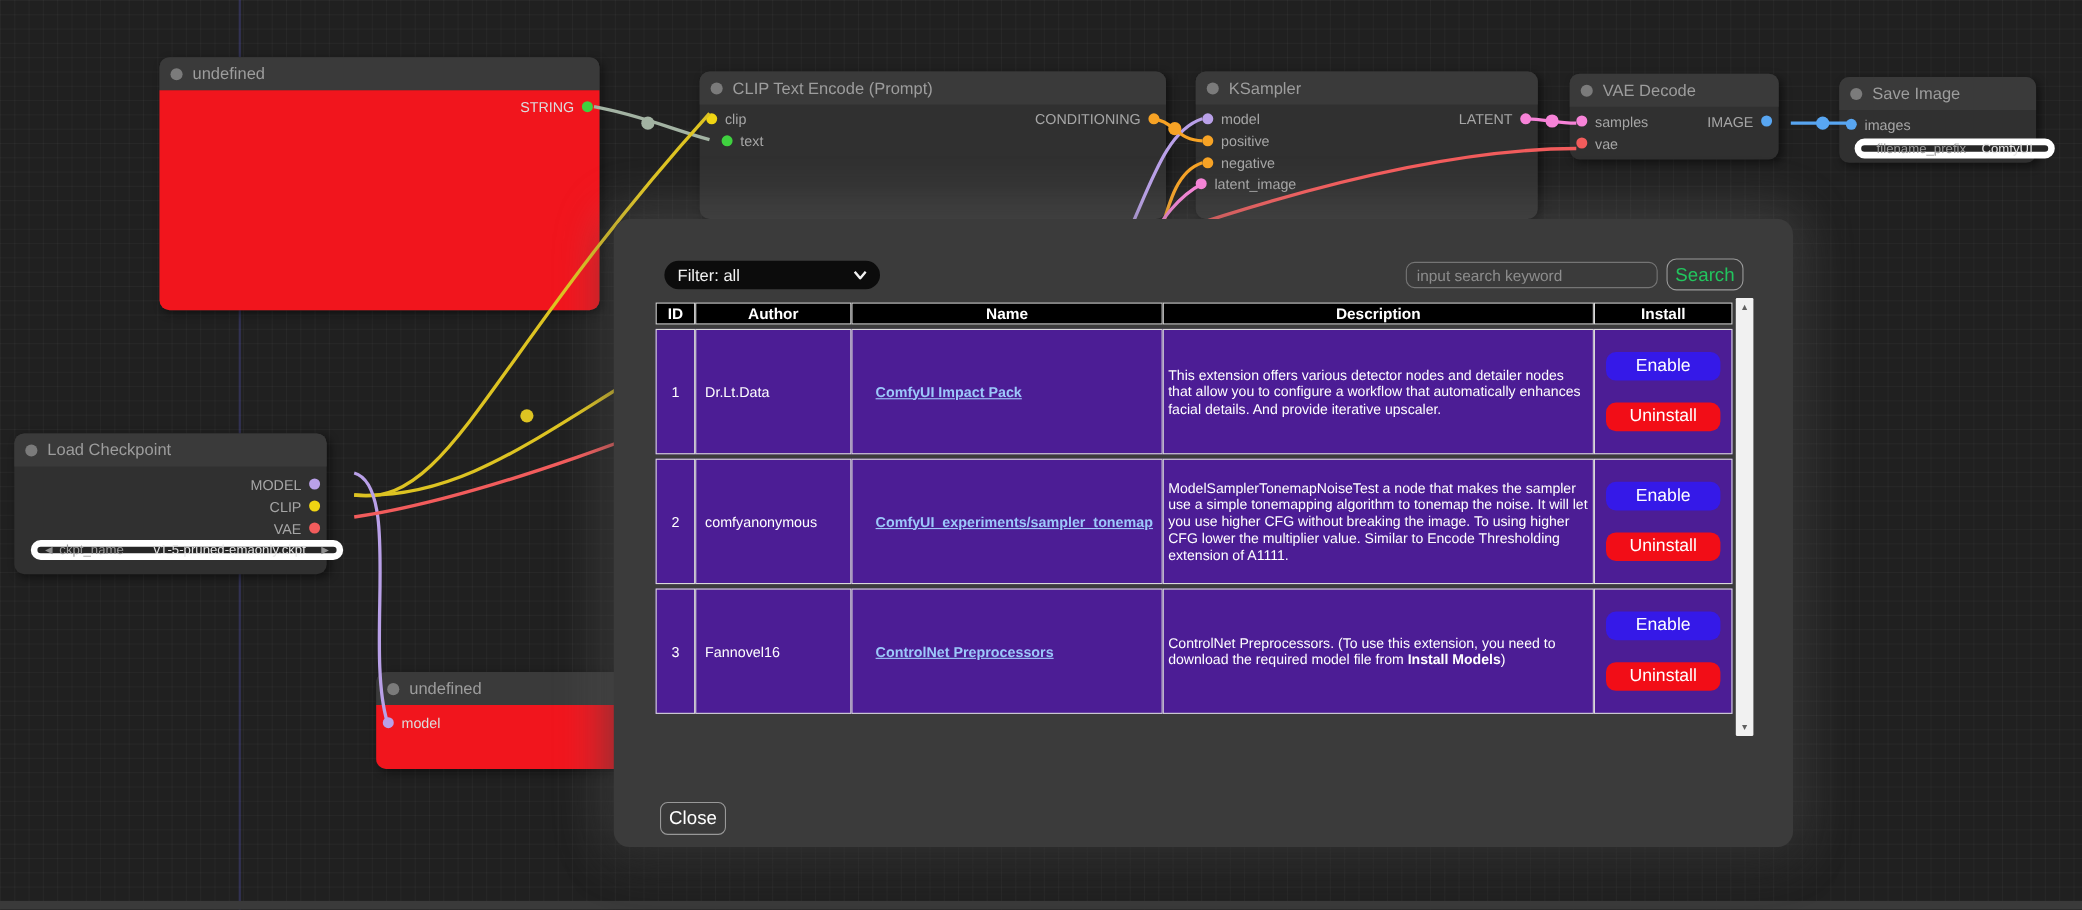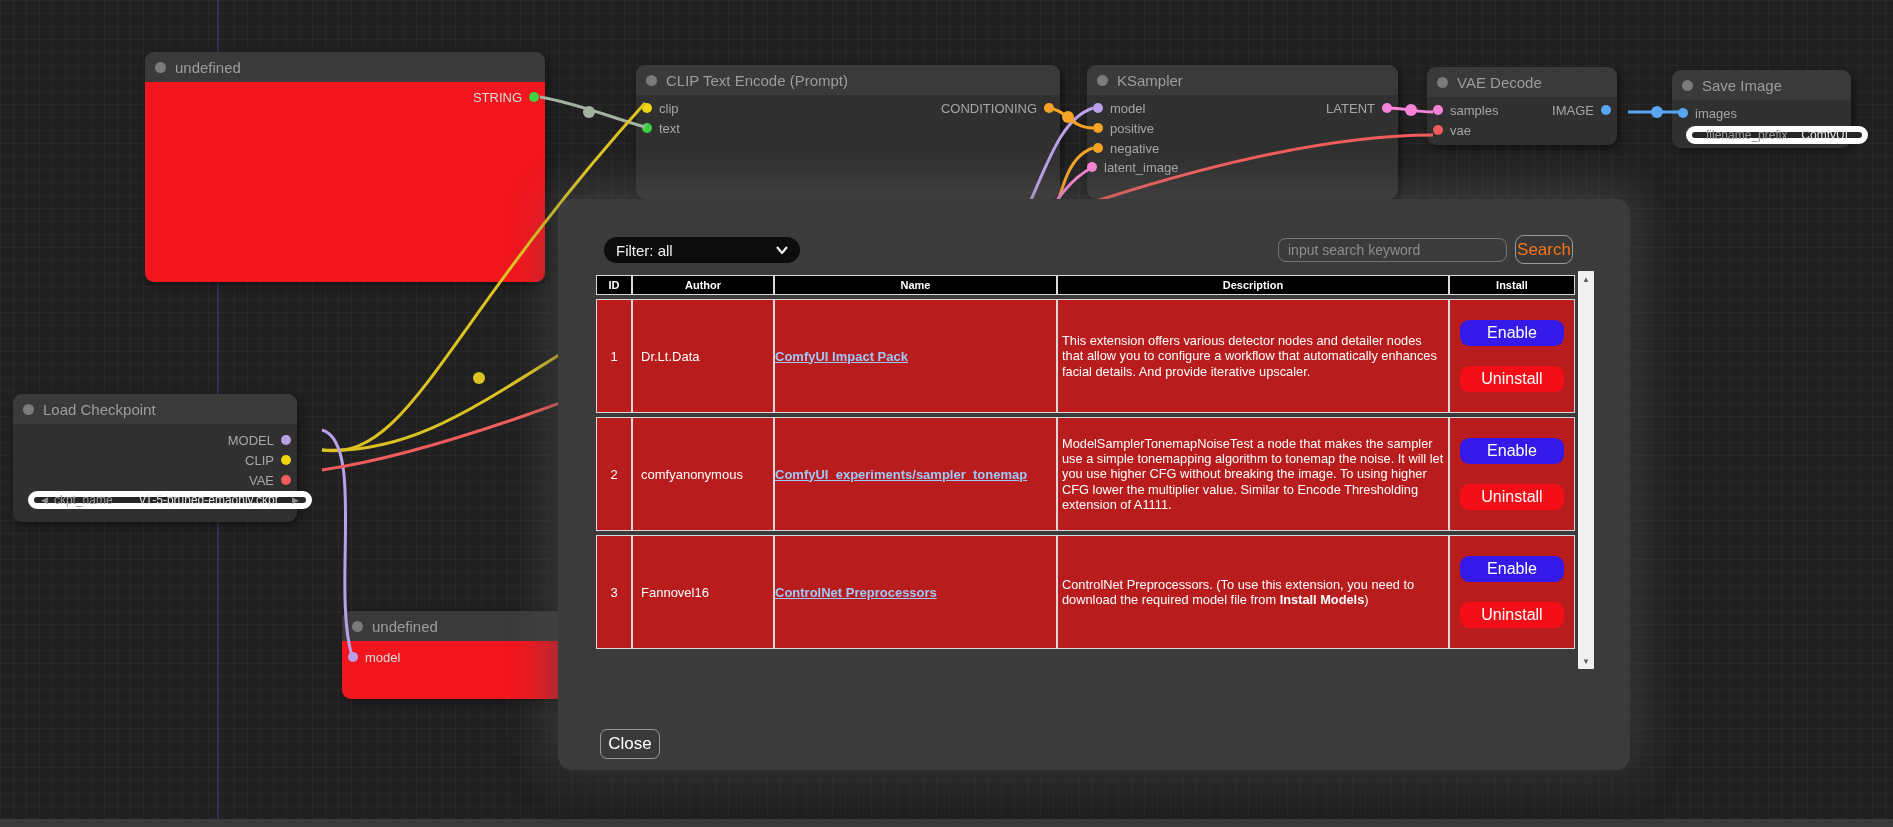--- a/index.html
+++ b/index.html
@@ -46,34 +46,34 @@
     background:#3b3b3b; border-radius:14px;
     box-shadow:0 0 46px 10px rgba(190,190,190,0.22), 0 12px 40px rgba(0,0,0,0.55); }
   .filter-select { position:absolute; left:46px; top:38px; width:196px; height:26px;
     background:#0c0c0c; border-radius:13px; display:flex; align-items:center;
     padding:0 12px; color:#f2f2f2; font-size:15px; cursor:pointer; }
   .filter-chevron { margin-left:auto; width:12px; height:8px; }
   .search-input { position:absolute; left:720px; top:39px; width:229px; height:24px;
     background:#3b3b3b; border:1px solid #757575; border-radius:8px;
     color:#e8e8e8; font-size:14px; padding:0 9px; font-family:"Liberation Sans", sans-serif; }
   .search-input::placeholder { color:#8d8d8d; }
-  .search-btn { position:absolute; left:957px; top:36px; width:58px; height:29px;
-    background:#383838; border:1px solid #9a9a9a; border-radius:9px; color:#f97316;
+  .search-btn { position:absolute; left:957px; top:36px; width:70px; height:29px;
+    background:#383838; border:1px solid #9a9a9a; border-radius:9px; color:#22c55e;
     font-size:17px; font-family:"Liberation Sans", sans-serif; cursor:pointer; }
   .table-wrap { position:absolute; left:38px; top:72px; width:979px; }
   table.ext { width:979px; table-layout:fixed; border-collapse:separate; border-spacing:0 4px;
     font-size:13px; color:#fff; }
   table.ext th { background:#000; border:1px solid #d9d9d9; font-weight:bold;
-    height:20px; text-align:center; font-size:11px; }
-  table.ext td { background:#b91c1c; border:1px solid #d9d9d9; vertical-align:middle; }
+    height:20px; text-align:center; font-size:14px; }
+  table.ext td { background:#4c1d95; border:1px solid #d9d9d9; vertical-align:middle; }
   col.c-id{width:36px} col.c-author{width:142px} col.c-name{width:283px}
   col.c-desc{width:392px} col.c-install{width:126px}
   td.td-id { text-align:center; }
   td.td-author { padding-left:8px; }
-  td.td-name { padding-left:0; }
+  td.td-name { padding-left:21px; }
   td.td-name a { color:var(--link_blue); font-weight:bold; text-decoration:underline; }
   td.td-desc { padding:3px 4px; font-size:12.8px; line-height:1.18; }
   td.td-install { text-align:center; }
   .pill-btn { display:block; width:104px; height:26px; margin:20px auto; border:none;
     border-radius:9px; color:#fff; font-size:16px; cursor:pointer;
     font-family:"Liberation Sans", sans-serif; }
   .btn-enable { background:var(--enable_button); }
   .btn-uninstall { background:var(--uninstall_button); }
   .vscroll { position:absolute; left:1020px; top:72px; width:16px; height:398px;
     background:#f1f1f1; border-radius:1px; }
@@ -107,21 +107,21 @@
   <div class="node" style="left:636px;top:65px;width:424px;height:134px">
     <div class="node-title">
       <span class="tdot"></span>
       <span>CLIP Text Encode (Prompt)</span>
     </div>
     <div class="node-body">
       <div class="slot" style="top:5px;left:6px">
         <span class="pdot" style="background:var(--port_yellow)"></span>
         <span>clip</span>
       </div>
-      <div class="slot" style="top:25px;left:6px">
+      <div class="slot" style="top:25px;left:20px">
         <span class="pdot" style="background:var(--port_green)"></span>
         <span>text</span>
       </div>
       <div class="slot out" style="top:5px;right:6px">
         <span class="pdot" style="background:var(--port_orange)"></span>
         <span>CONDITIONING</span>
       </div>
     </div>
   </div>
 

